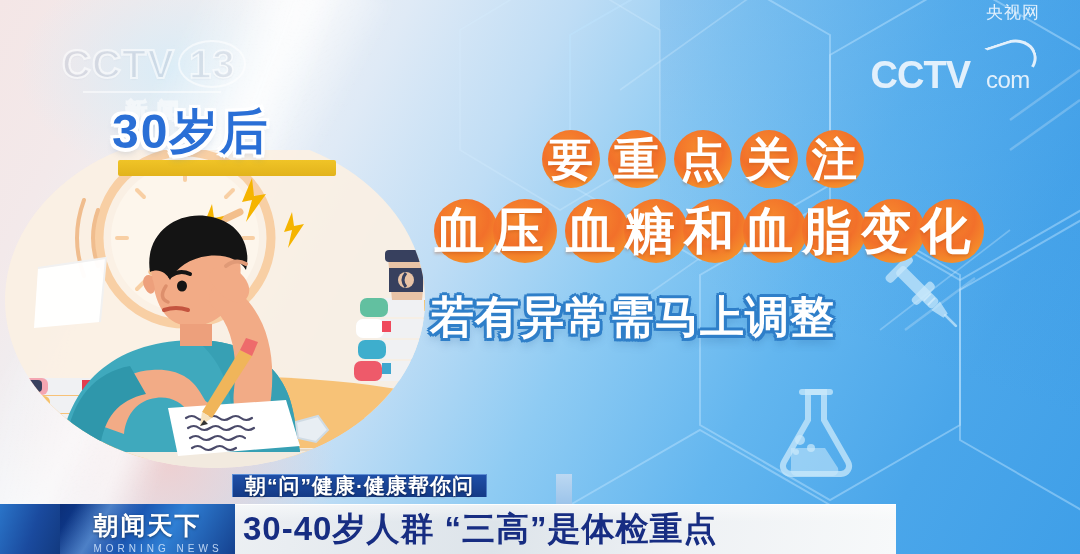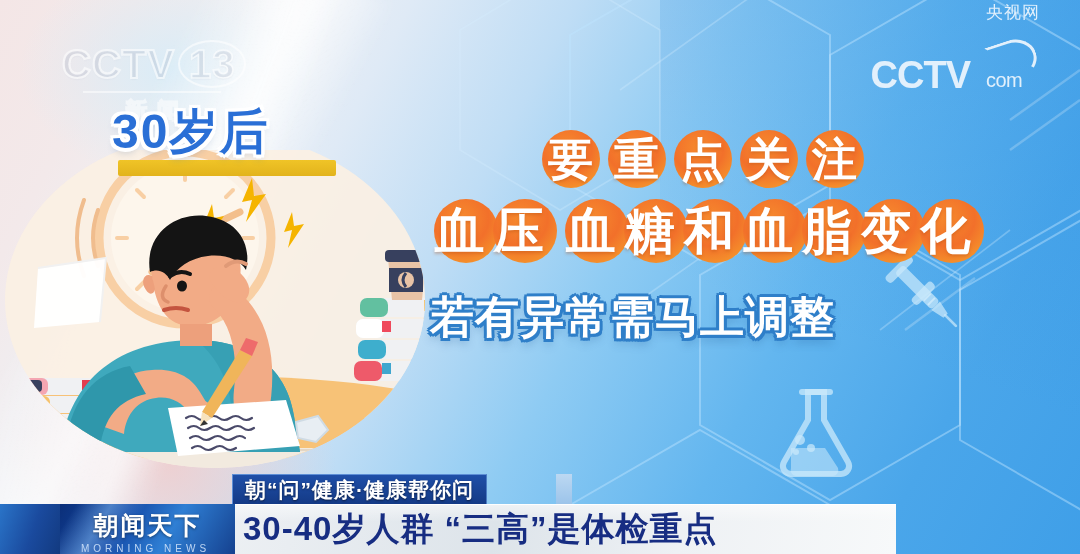--- a/index.html
+++ b/index.html
@@ -82,21 +82,21 @@
     position:relative; font-size:38px; font-weight:bold; letter-spacing:-1px;
     color:#eaf4fd; line-height:38px;
   }
   .cctvcom-swoosh{
     position:absolute; left:118px; top:-16px; width:48px; height:40px;
     border:3px solid #eaf4fd; border-bottom-color:transparent; border-left-color:transparent;
     border-radius:0 50% 50% 0; transform:rotate(-18deg);
   }
   .cctvcom-right{ display:flex; flex-direction:column; margin-left:12px;gap:44px; }
   .cctvcom-cn{ font-size:17px; color:#eaf4fd; letter-spacing:1px; line-height:18px; }
-  .cctvcom-com{ font-size:20px; color:#eaf4fd; line-height:28px; letter-spacing:-0.5px; }
+  .cctvcom-com{ font-size:24px; color:#eaf4fd; line-height:28px; letter-spacing:-0.5px; }
 
   
   .age-title{ position:absolute; left:112px; top:104px; }
   .age-underline{
     position:absolute; left:6px; top:56px; width:218px; height:16px;
     background:linear-gradient(180deg,#f0c427,#e2b31c);
     border-radius:2px;
   }
   .age-text{
     position:relative; font-size:48px; font-weight:bold; letter-spacing:2px;
@@ -139,21 +139,21 @@
       0 -3px 0 #2f7fc9, 0 3px 0 #2f7fc9, -3px 0 0 #2f7fc9, 3px 0 0 #2f7fc9,
       0 6px 9px rgba(35,90,150,.35);
   }
 
   
   .illus{ position:absolute; left:0px; top:150px; width:470px; height:330px; }
   .illus svg{ width:100%; height:100%; display:block; }
 
   
   .seg-title{
-    position:absolute; left:232px; top:474px; height:30px;
+    position:absolute; left:232px; top:474px; height:23px;
     background:linear-gradient(180deg,#1f4fa8,#143a86);
     border-top:1px solid #5d8ed6; border-left:1px solid #5d8ed6; border-right:1px solid #4a7cc4;
     display:flex; align-items:center; padding:0 12px;
   }
   .seg-title span{
     font-size:21px; font-weight:bold; color:#fff; letter-spacing:1px;
     text-shadow:0 1px 2px rgba(0,0,0,.5);
   }
   .seg-title-tail{
     position:absolute; left:556px; top:474px; width:16px; height:30px;
@@ -181,21 +181,21 @@
     content:""; position:absolute; left:-30px; top:-20px; width:120px; height:110px;
     background:linear-gradient(110deg, rgba(120,190,255,.0) 30%, rgba(150,205,255,.45) 50%, rgba(120,190,255,0) 70%);
     transform:rotate(12deg);
   }
   .brand-cn{
     position:relative; text-align:center; margin-top:5px;
     font-size:25px; font-weight:bold; color:#fff; letter-spacing:2px;
     text-shadow:0 1px 3px rgba(0,0,0,.45);
   }
   .brand-en{
-    position:relative; margin-top:1px;
+    position:relative; text-align:center; margin-top:1px;
     font-size:10px; letter-spacing:4px; color:rgba(205,225,250,.9);
     text-indent:4px;
     padding-left:17px;
   }
   .lower-left-edge{
     position:absolute; left:0; top:0; width:60px; height:50px;
     background:linear-gradient(110deg,#2a74c8,#1a4a9e 55%,#123a80);
   }
   .lower-headline{
     position:absolute; left:243px; top:0; height:50px;

